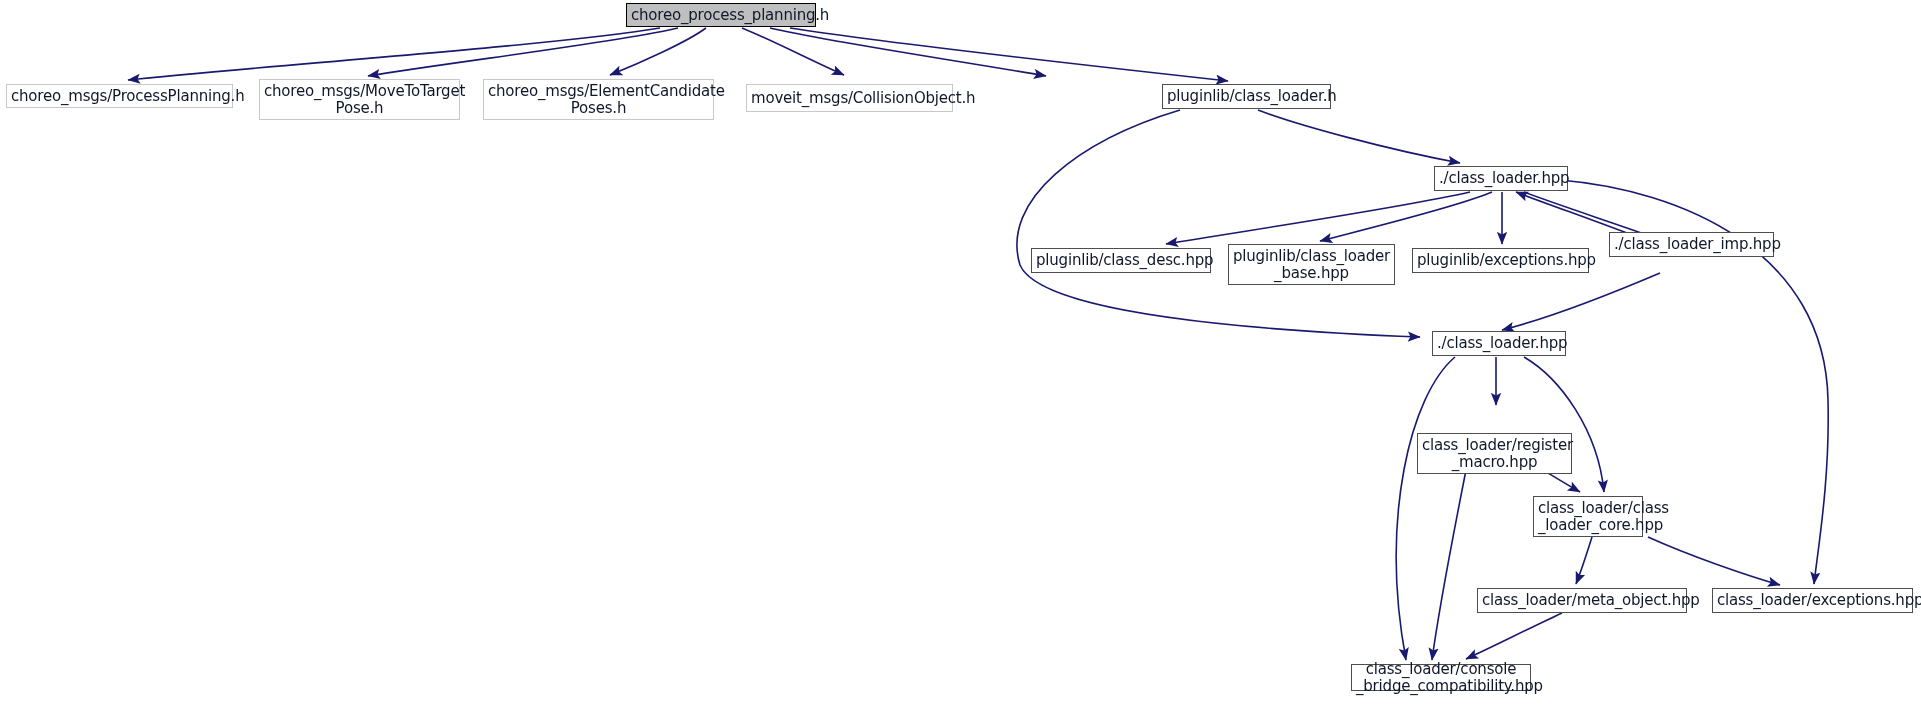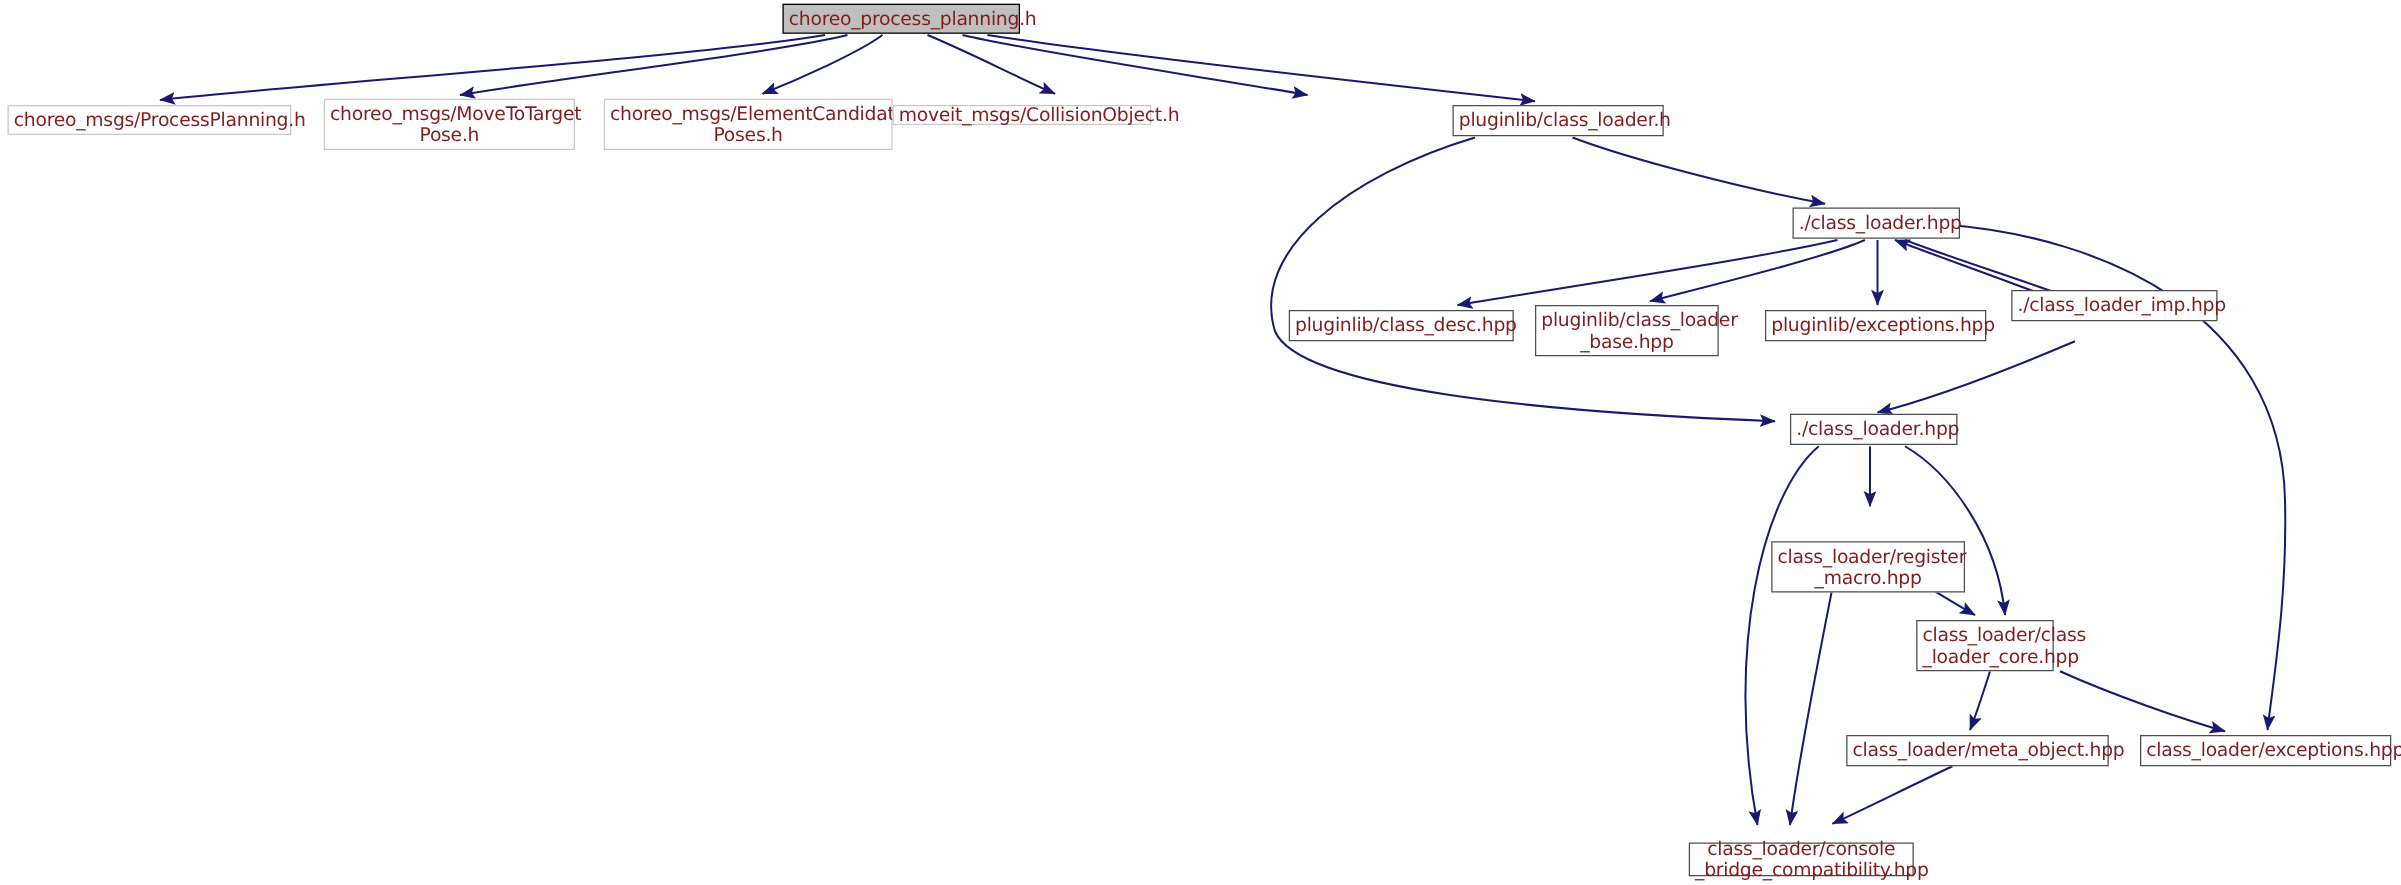--- a/index.html
+++ b/index.html
@@ -1,20 +1,20 @@
 <!DOCTYPE html>
 <html><head>
 <meta charset="utf-8">
 <style>
   html,body{margin:0;padding:0;background:#ffffff;}
   body{font-family:"DejaVu Sans",sans-serif;}
   #graph{position:relative;width:1921px;height:708px;background:#ffffff;overflow:hidden;}
   #edges{position:absolute;left:0;top:0;width:1921px;height:708px;pointer-events:none;}
   .node{position:absolute;box-sizing:border-box;display:flex;align-items:center;justify-content:center;
-        text-align:center;background:#ffffff;border:1px solid #000000;color:#7f1d1d;
+        text-align:center;background:#ffffff;border:1px solid #000000;color:#0f172a;
         font-family:"DejaVu Sans",sans-serif;font-size:15px;line-height:17px;
         letter-spacing:-0.2px;white-space:pre-line;padding:0 4px;}
   .node.light{border-color:#c8c8c8;}
   .node.dark{border-color:#4d4d4d;}
   .node.root{background:#bfbfbf;border-color:#000000;}
   .node-label{display:block;width:100%;}
 </style>
 </head>
 <body>
 
@@ -50,30 +50,30 @@
         <path d="M 1648,537 C 1690,556 1748,576 1780,585"></path>
         <path d="M 1562,613 C 1530,628 1490,648 1466,659"></path>
       </g>
   </svg>
 <div class="node root" style="left: 626px; top: 3px; width: 190px; height: 24px;"><span class="node-label">choreo_process_planning.h</span></div>
     <div class="node light" style="left: 6px; top: 84px; width: 227px; height: 24px;"><span class="node-label">choreo_msgs/ProcessPlanning.h</span></div>
     <div class="node light" style="left: 259px; top: 79px; width: 201px; height: 41px;"><span class="node-label">choreo_msgs/MoveToTarget
 Pose.h</span></div>
     <div class="node light" style="left: 483px; top: 79px; width: 231px; height: 41px;"><span class="node-label">choreo_msgs/ElementCandidate
 Poses.h</span></div>
-    <div class="node light" style="left: 714px; top: 84px; width: 207px; height: 16px; justify-content: center;"><span class="node-label">moveit_msgs/CollisionObject.h</span></div>
+    <div class="node light" style="left: 746px; top: 84px; width: 207px; height: 28px; justify-content: center;"><span class="node-label">moveit_msgs/CollisionObject.h</span></div>
     <div class="node dark" style="left: 1162px; top: 84px; width: 169px; height: 25px;"><span class="node-label">pluginlib/class_loader.h</span></div>
     <div class="node dark" style="left: 1434px; top: 166px; width: 134px; height: 25px;"><span class="node-label">./class_loader.hpp</span></div>
     <div class="node dark" style="left: 1031px; top: 248px; width: 180px; height: 25px;"><span class="node-label">pluginlib/class_desc.hpp</span></div>
-    <div class="node dark" style="left: 1228px; top: 244px; width: 147px; height: 41px;"><span class="node-label">pluginlib/class_loader
+    <div class="node dark" style="left: 1228px; top: 244px; width: 167px; height: 41px;"><span class="node-label">pluginlib/class_loader
 _base.hpp</span></div>
     <div class="node dark" style="left: 1412px; top: 248px; width: 177px; height: 25px;"><span class="node-label">pluginlib/exceptions.hpp</span></div>
     <div class="node dark" style="left: 1609px; top: 232px; width: 165px; height: 25px;"><span class="node-label">./class_loader_imp.hpp</span></div>
     <div class="node dark" style="left: 1432px; top: 331px; width: 134px; height: 25px;"><span class="node-label">./class_loader.hpp</span></div>
     <div class="node dark" style="left: 1417px; top: 409px; width: 155px; height: 41px; margin-top: 24px;"><span class="node-label">class_loader/register
 _macro.hpp</span></div>
     <div class="node dark" style="left: 1533px; top: 496px; width: 110px; height: 41px;"><span class="node-label">class_loader/class
 _loader_core.hpp</span></div>
     <div class="node dark" style="left: 1477px; top: 588px; width: 210px; height: 25px;"><span class="node-label">class_loader/meta_object.hpp</span></div>
     <div class="node dark" style="left: 1712px; top: 588px; width: 201px; height: 25px;"><span class="node-label">class_loader/exceptions.hpp</span></div>
-    <div class="node dark" style="left: 1351px; top: 664px; width: 180px; height: 27px; margin-top: 10px;"><span class="node-label">class_loader/console
+    <div class="node dark" style="left: 1351px; top: 664px; width: 180px; height: 27px;"><span class="node-label">class_loader/console
 _bridge_compatibility.hpp</span></div>
   </div>
 
 </body></html>

